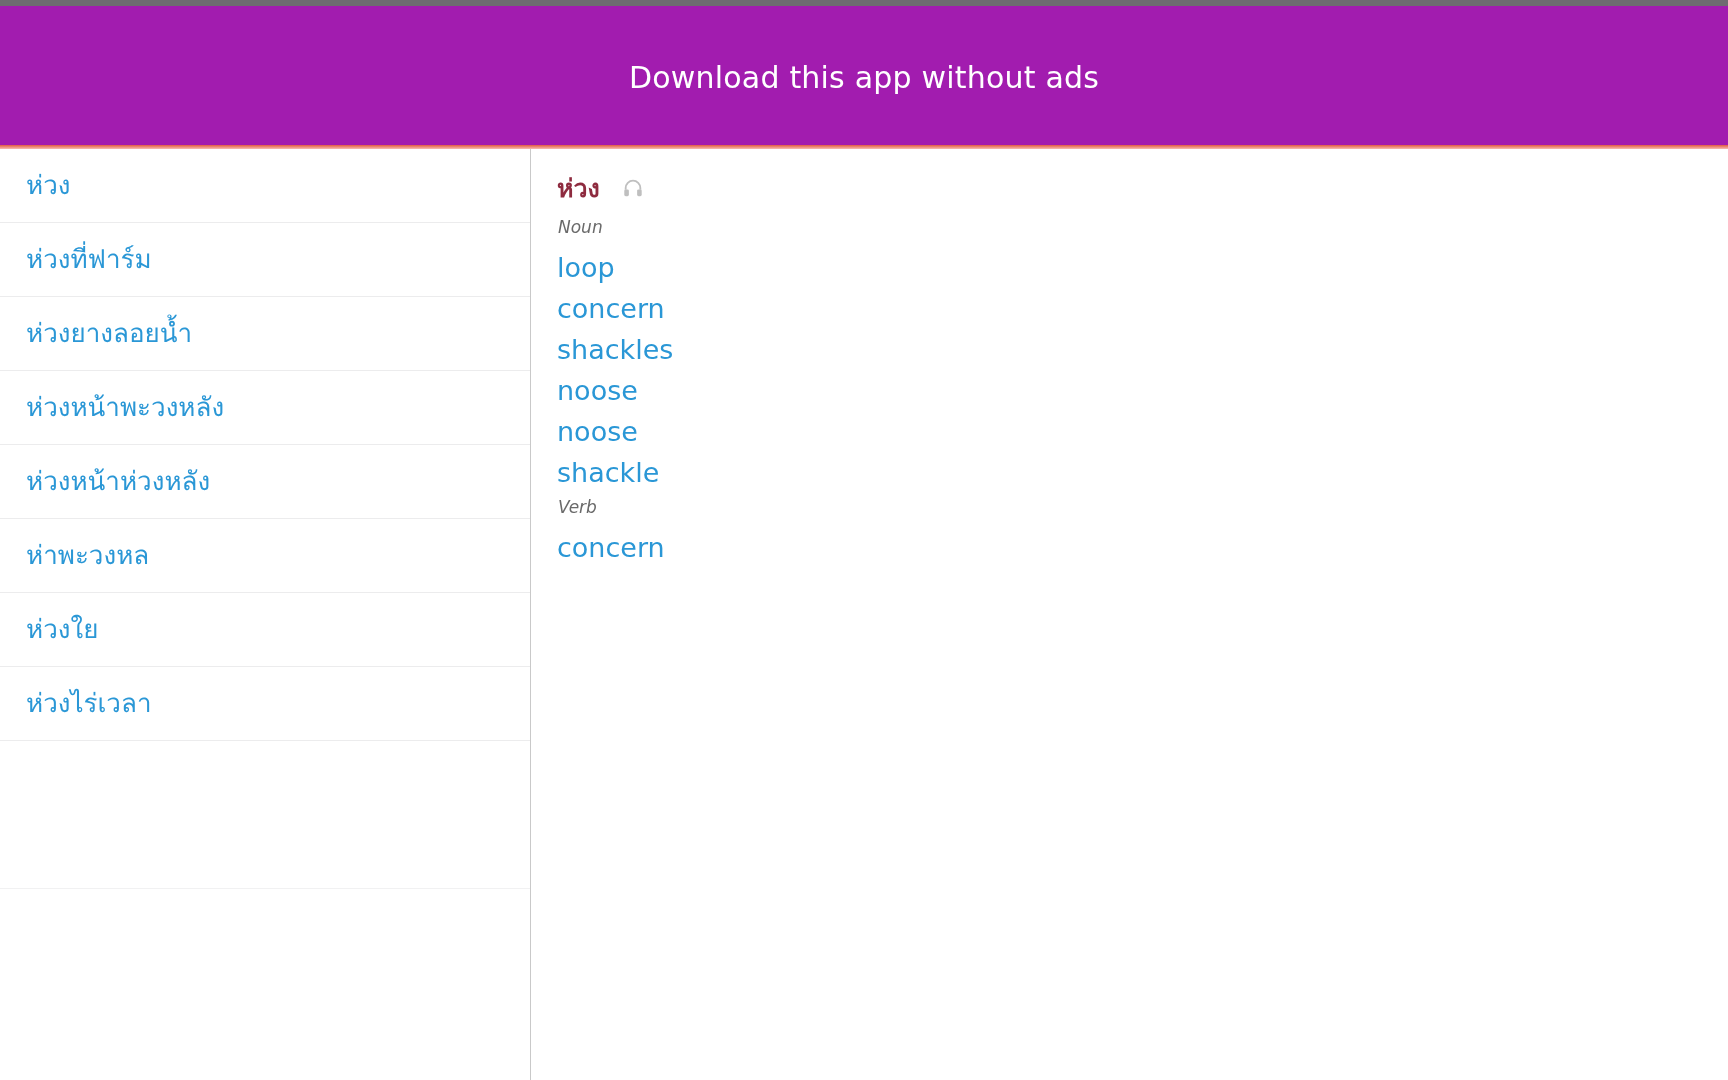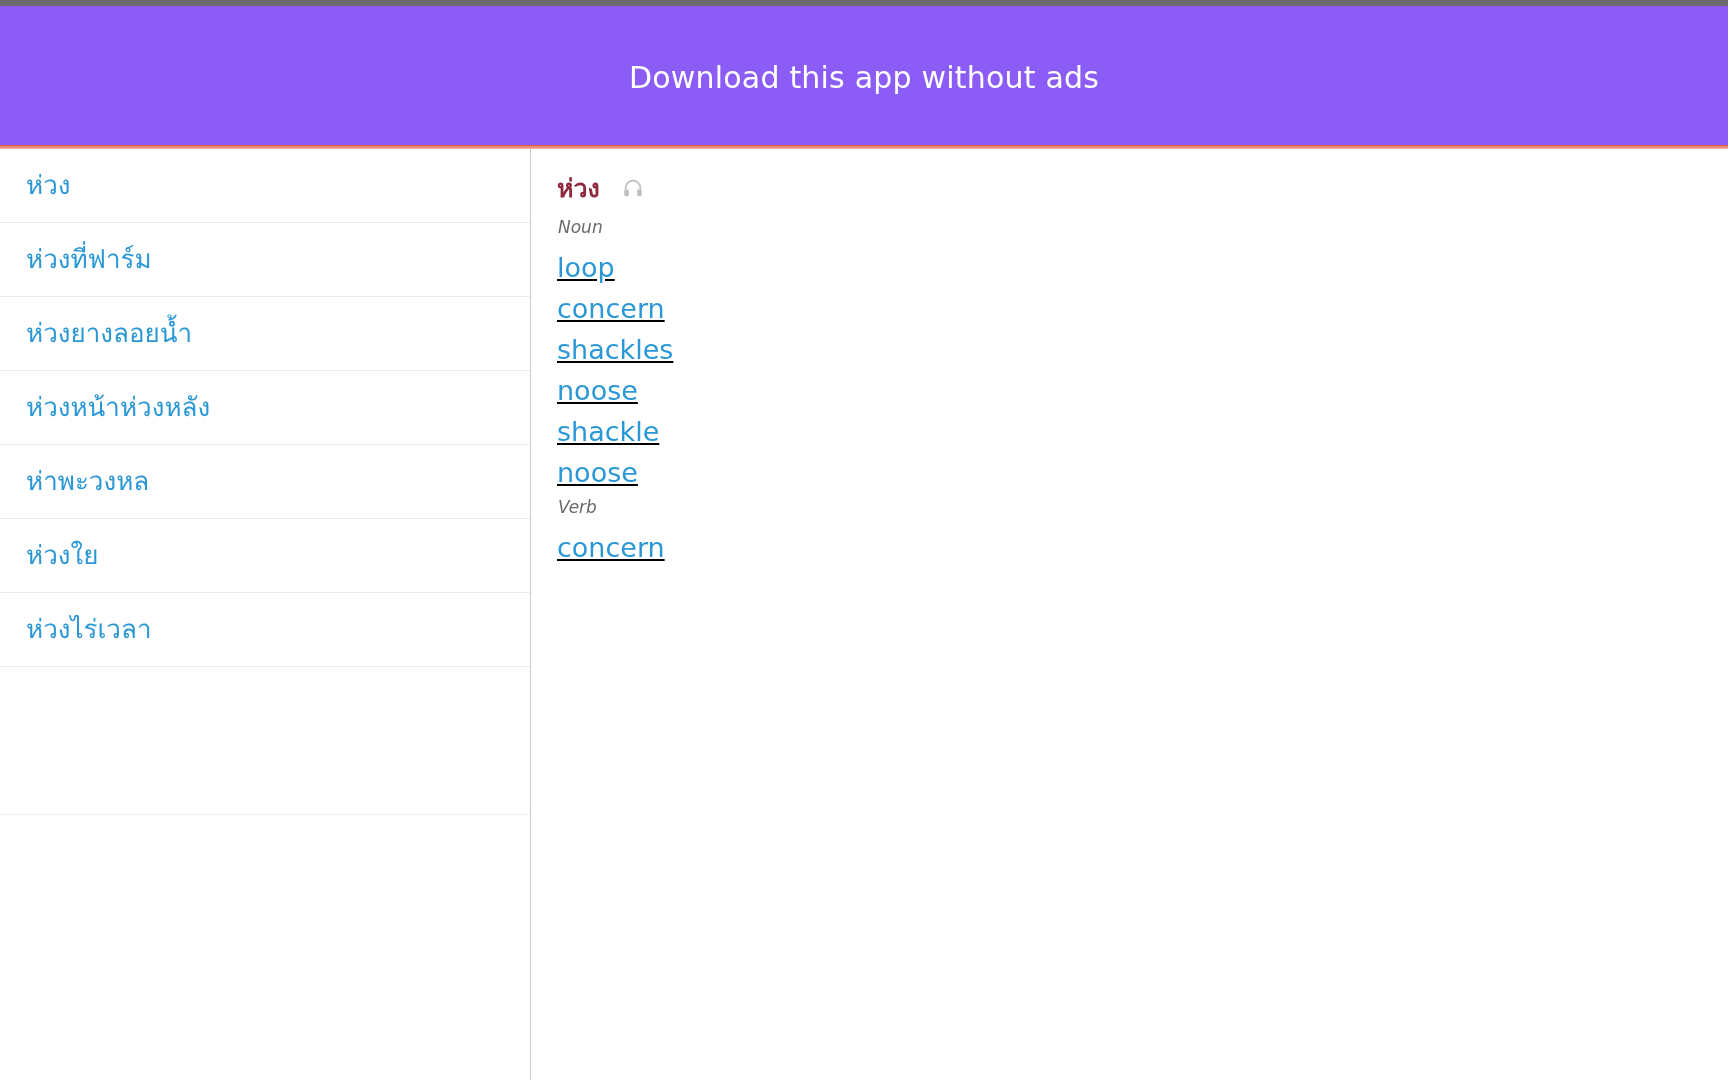--- a/index.html
+++ b/index.html
@@ -26,21 +26,21 @@
     height: 6px;
     width: 100%;
     background: #6e6b70;
     flex: 0 0 auto;
   }
 
   
   .ad-banner {
     flex: 0 0 auto;
     height: 143px;
-    background: #8b5cf6;
+    background: #a21caf;
     display: flex;
     align-items: center;
     justify-content: center;
     position: relative;
   }
   .ad-banner-text {
     color: #ffffff;
     font-size: 30px;
     font-weight: 400;
     letter-spacing: 0.2px;
@@ -135,21 +135,21 @@
   .audio-icon svg { display: block; }
 
   .pos-label {
     color: #6a6a6a;
     font-size: 17px;
     font-style: italic;
     font-weight: 400;
     line-height: 1;
     margin: 0 0 10px 1px;
   }
-  .sense-list { margin: 11px 0 6px 0; padding: 0; list-style: none; text-decoration: underline; }
+  .sense-list { margin: 11px 0 6px 0; padding: 0; list-style: none; }
   .sense-item {
     color: #2a97d6;
     font-size: 27px;
     line-height: 41px;
     font-weight: 400;
     cursor: pointer;
     white-space: nowrap;
   }
   .pos-block + .pos-block { margin-top: 2px; }
 </style>
@@ -169,20 +169,23 @@
 
     <div class="results-pane">
       <div class="result-item">
         <span class="result-item-label">ห่วง</span>
       </div>
       <div class="result-item">
         <span class="result-item-label">ห่วงที่ฟาร์ม</span>
       </div>
       <div class="result-item">
         <span class="result-item-label">ห่วงยางลอยน้ำ</span>
+      </div>
+      <div class="result-item">
+        <span class="result-item-label">ห่วงหน้าพะวงหลัง</span>
       </div>
       <div class="result-item">
         <span class="result-item-label">ห่วงหน้าห่วงหลัง</span>
       </div>
       <div class="result-item">
         <span class="result-item-label">ห่าพะวงหล</span>
       </div>
       <div class="result-item">
         <span class="result-item-label">ห่วงใย</span>
       </div>
@@ -206,22 +209,22 @@
         </span>
       </div>
 
       <div class="pos-block">
         <div class="pos-label">Noun</div>
         <ul class="sense-list">
           <li class="sense-item">loop</li>
           <li class="sense-item">concern</li>
           <li class="sense-item">shackles</li>
           <li class="sense-item">noose</li>
+          <li class="sense-item">noose</li>
           <li class="sense-item">shackle</li>
-          <li class="sense-item">noose</li>
         </ul>
       </div>
 
       <div class="pos-block">
         <div class="pos-label">Verb</div>
         <ul class="sense-list">
           <li class="sense-item">concern</li>
         </ul>
       </div>
 

